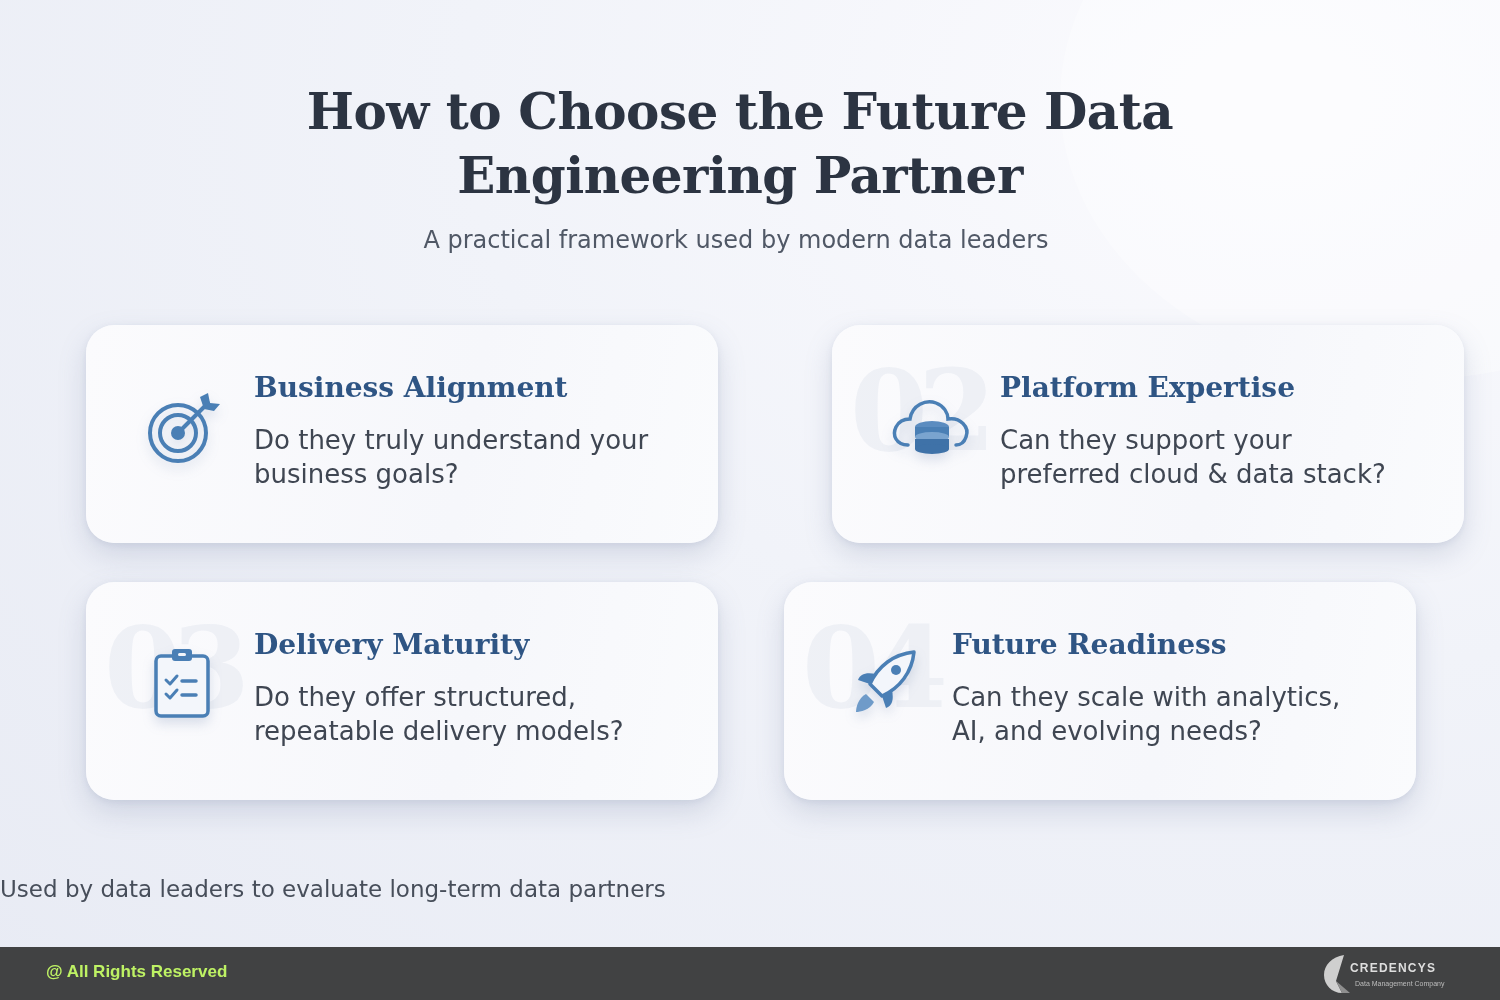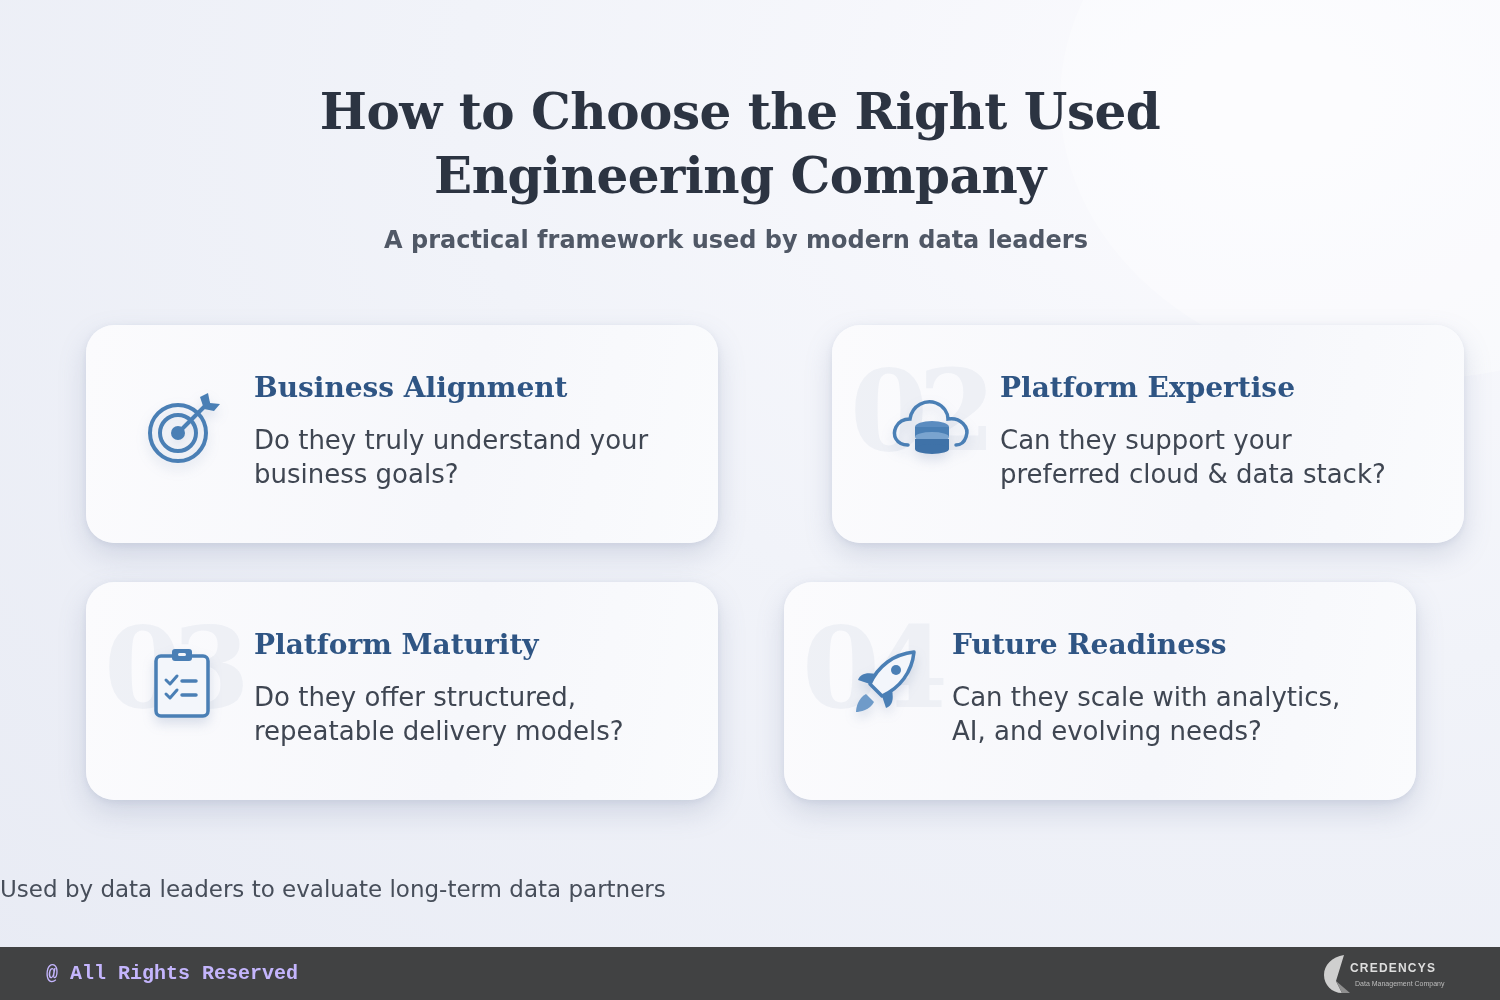--- a/index.html
+++ b/index.html
@@ -21,21 +21,21 @@
     font-weight: bold;
     font-size: 50px; line-height: 64px;
     color: #2c3442;
     letter-spacing: -0.5px;
   }
   .title span { display: block; }
   .subtitle {
     position: absolute; left: 0; width: 1472px; top: 226px;
     text-align: center;
     font-family: "DejaVu Sans", sans-serif;
-    font-size: 24px; color: #505866; font-weight: bold;
+    font-size: 24px; color: #505866;
   }
   .card {
     position: absolute; width: 632px; height: 218px;
     background: linear-gradient(100deg, #fbfbfd 0%, #f6f7fb 60%, #fafbfd 100%);
     border-radius: 28px;
     box-shadow: 0 12px 28px rgba(110,125,160,0.22), 0 2px 6px rgba(110,125,160,0.12);
   }
   .card .num {
     position: absolute; left: 18px; top: 20px;
     font-family: "DejaVu Serif", serif;
@@ -63,43 +63,43 @@
     text-align: left;
     font-family: "DejaVu Sans", sans-serif;
     font-size: 23px; color: #474e5a;
   }
   .footer {
     position: absolute; left: 0; top: 947px; width: 1500px; height: 53px;
     background: #414243;
   }
   .footer .rights {
     position: absolute; left: 46px; top: 15px;
-    font-family: Liberation Mono, monospace; font-weight: bold;
-    font-size: 20px; color: #c4b5fd;
+    font-family: Liberation Sans, sans-serif; font-weight: bold;
+    font-size: 17px; color: #bef264;
   }
   .footer .logo { position: absolute; left: 1322px; top: 6px; width: 140px; height: 42px; }
   .footer .logo .brand {
     position: absolute; left: 28px; top: 8px;
     font-family: "Liberation Sans", sans-serif; font-weight: bold;
     font-size: 12px; letter-spacing: 1.2px; color: #dedede;
   }
   .footer .logo .tag {
     position: absolute; left: 33px; top: 27px;
     font-family: "Liberation Sans", sans-serif;
     font-size: 7px; color: #bdbdbd; white-space: nowrap;
   }
 </style>
 </head>
 <body>
 
 <div class="arc"></div>
 
 <h1 class="title">
-  <span>How to Choose the Right Used</span>
-  <span>Engineering Company</span>
+  <span>How to Choose the Future Data</span>
+  <span>Engineering Partner</span>
 </h1>
 <div class="subtitle">A practical framework used by modern data leaders</div>
 
 <div class="card" style="left:86px; top:325px;">
   <div class="icon">
     <svg width="80" height="80" viewBox="0 0 80 80">
       <circle cx="34" cy="46" r="28" fill="none" stroke="#4a7fb5" stroke-width="4"></circle>
       <circle cx="34" cy="46" r="18" fill="none" stroke="#4a7fb5" stroke-width="4"></circle>
       <circle cx="34" cy="46" r="7" fill="#4a7fb5"></circle>
       <line x1="34" y1="46" x2="64" y2="16" stroke="#4a7fb5" stroke-width="4" stroke-linecap="round"></line>
@@ -132,21 +132,21 @@
     <svg width="80" height="80" viewBox="0 0 80 80">
       <rect x="12" y="12" width="52" height="60" rx="5" fill="#f3f6fb" stroke="#4a7fb5" stroke-width="3.5"></rect>
       <rect x="28" y="5" width="20" height="12" rx="3" fill="#4a7fb5"></rect>
       <rect x="34" y="9" width="8" height="3" rx="1.5" fill="#f3f6fb"></rect>
       <polyline points="22,36 26,40 33,32" fill="none" stroke="#4a7fb5" stroke-width="3" stroke-linecap="round" stroke-linejoin="round"></polyline>
       <line x1="38" y1="37" x2="52" y2="37" stroke="#4a7fb5" stroke-width="3.5" stroke-linecap="round"></line>
       <polyline points="22,50 26,54 33,46" fill="none" stroke="#4a7fb5" stroke-width="3" stroke-linecap="round" stroke-linejoin="round"></polyline>
       <line x1="38" y1="51" x2="52" y2="51" stroke="#4a7fb5" stroke-width="3.5" stroke-linecap="round"></line>
     </svg>
   </div>
-  <div class="heading">Platform Maturity</div>
+  <div class="heading">Delivery Maturity</div>
   <div class="desc">Do they offer structured, repeatable delivery models?</div>
 </div>
 
 <div class="card" style="left:784px; top:582px;">
   <div class="num">04</div>
   <div class="icon">
     <svg width="80" height="80" viewBox="0 0 80 80">
       <path d="M72 8 C52 10 36 22 28 40 L40 52 C58 44 70 28 72 8 Z" fill="#f3f6fb" stroke="#4a7fb5" stroke-width="3.5" stroke-linejoin="round"></path>
       <circle cx="54" cy="26" r="5" fill="#4a7fb5"></circle>
       <path d="M28 40 L16 36 C18 30 24 28 34 30 Z" fill="#4a7fb5"></path>

